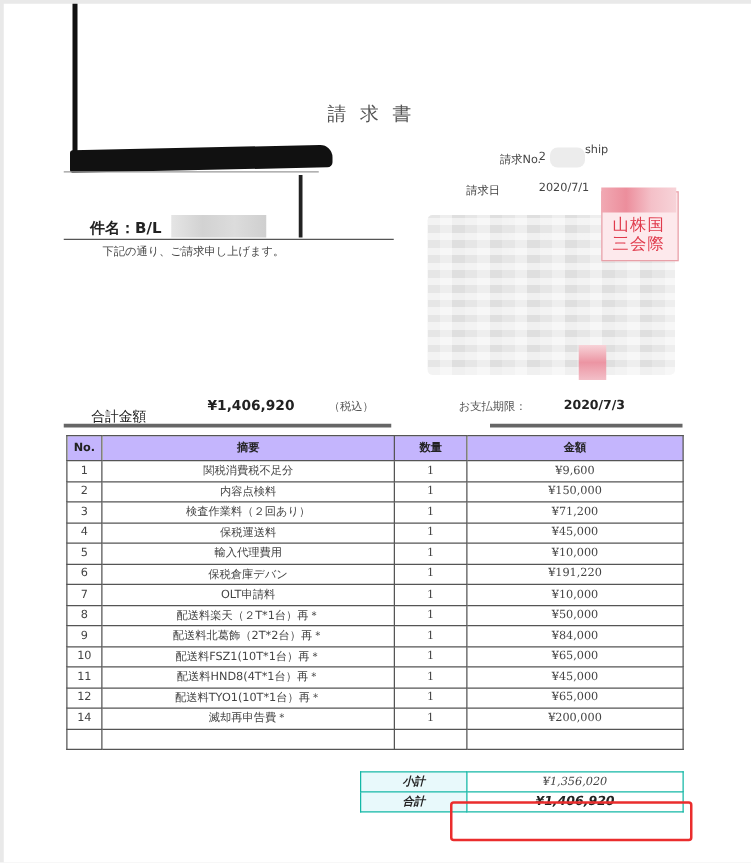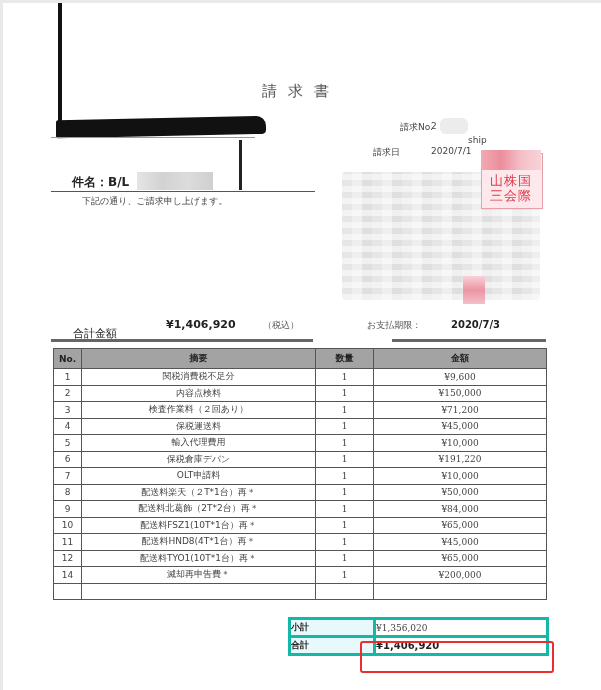--- a/index.html
+++ b/index.html
@@ -26,24 +26,24 @@
   .seal-tail { left:463px; top:276px; width:22px; height:28px; background:linear-gradient(180deg,#f7d3d8,#ec95a3,#f3bfc8); }
   .total-label { left:73px; top:326px; font-size:11px; font-weight:normal; color:#222; }
   .total-val { left:166px; top:318px; font-size:11px; font-weight:bold; color:#222; }
   .taxincl { left:263px; top:319px; font-size:9px; color:#555; }
   .total-under { left:51px; top:339px; width:262px; height:3px; background:#666; }
   .due-label { left:340px; top:319px; font-size:9px; color:#555;margin-left:27px; }
   .due-val { left:451px; top:319px; font-size:10px; font-weight:bold; color:#222; }
   .due-under { left:392px; top:339px; width:154px; height:3px; background:#666; }
   table.items { position:absolute; left:53px; top:348px; border-collapse:collapse; font-size:9px; color:#444; table-layout:fixed; }
   table.items td, table.items th { border:1px solid #555; height:15.5px; padding:0; text-align:center; overflow:hidden; white-space:nowrap; }
-  table.items th { background:#a3a3a3; font-weight:bold; color:#222; height:19px; }
+  table.items th { background:#c4b5fd; font-weight:bold; color:#222; height:19px; }
   .num { font-family:"DejaVu Serif", serif; font-size:9px; }
   table.sums { position:absolute; left:288px; top:617px; border-collapse:collapse; font-size:9px; table-layout:fixed; }
-  table.sums td { border:3px solid #14b8a6; height:15px; padding:0; text-align:left; }
+  table.sums td { border:1px solid #14b8a6; height:15px; padding:0; text-align:center;font-style:italic; }
   table.sums td.lab { background:#e8f9fb; font-weight:bold; color:#222; }
   table.sums td.val { font-family:"DejaVu Serif", serif; color:#444; }
   table.sums td.bold { font-family:"DejaVu Sans", sans-serif; font-weight:bold; font-size:10px; color:#222; }
   .highlight { left:360px; top:641px; width:190px; height:28px; border:2.5px solid #ea2d2d; border-radius:3px; }
 </style>
 </head>
 <body>
 
 <div class="page"></div>
 
@@ -57,21 +57,21 @@
 <div class="abs subject">
   <span>件名：</span><span>B/L</span>
 </div>
 <div class="abs blur1"></div>
 <div class="abs line2"></div>
 <div class="abs greet">下記の通り、ご請求申し上げます。</div>
 
 <div class="abs inv-label" style="left:373px; top:121px;padding-left:27px;">請求No.</div>
 <div class="abs inv-val" style="left:431px; top:121px;">2</div>
 <div class="abs" style="left:440px; top:118px; width:28px; height:16px; background:#ececec; border-radius:6px;"></div>
-<div class="abs inv-val" style="left:468px; top:135px;">ship</div>
+<div class="abs inv-val" style="left:468px; top:115px;">ship</div>
 <div class="abs inv-label" style="left:373px; top:146px;">請求日</div>
 <div class="abs inv-val" style="left:431px; top:146px;">2020/7/1</div>
 
 <div class="abs blurbox"></div>
 <div class="abs seal"></div>
 <div class="abs seal-top"></div>
 <div class="abs seal-txt">山株国<br>三会際</div>
 <div class="abs seal-tail"></div>
 
 <div class="abs total-label">合計金額</div>

